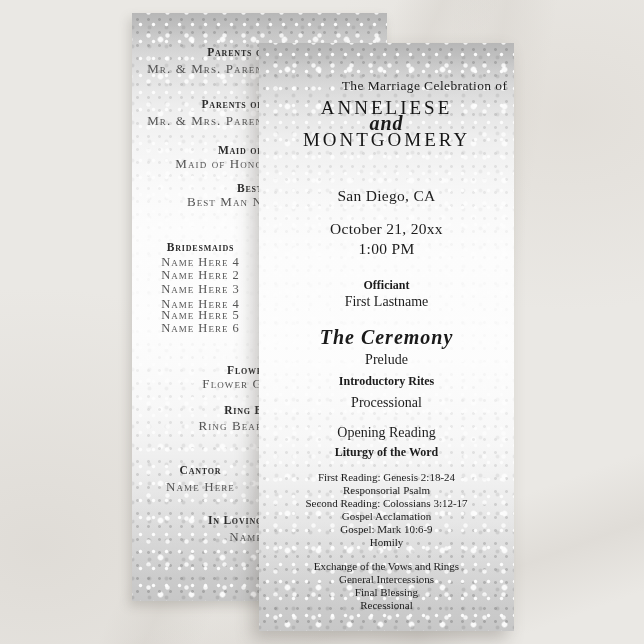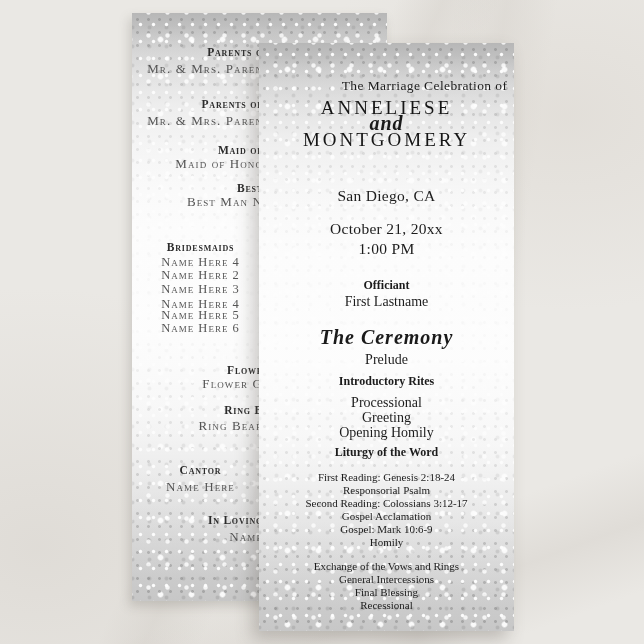--- a/index.html
+++ b/index.html
@@ -128,22 +128,21 @@
     <div class="fline fl-venue" style="top:196px">1:00 PM</div>
 
     <div class="fline fl-bold" style="top:233px">Officiant</div>
     <div class="fline fl-script" style="top:281px">The Ceremony</div>
 
     <div class="fline fl-reg" style="top:250px">First Lastname</div>
     <div class="fline fl-reg" style="top:308px">Prelude</div>
     <div class="fline fl-bold" style="top:329px">Introductory Rites</div>
 
     <div class="fline fl-reg" style="top:351px">Processional</div>
-    <div class="fline fl-reg" style="top:366px">Greeting</div>
-    <div class="fline fl-reg" style="top:381px">Opening Homily</div>
+    <div class="fline fl-reg" style="top:381px">Opening Reading</div>
 
     <div class="fline fl-bold" style="top:400px">Liturgy of the Word</div>
 
     <div class="fline fl-small" style="top:427px">First Reading: Genesis 2:18-24</div>
     <div class="fline fl-small" style="top:440px">Responsorial Psalm</div>
     <div class="fline fl-small" style="top:453px">Second Reading: Colossians 3:12-17</div>
     <div class="fline fl-small" style="top:466px">Gospel Acclamation</div>
     <div class="fline fl-small" style="top:479px">Gospel: Mark 10:6-9</div>
     <div class="fline fl-small" style="top:492px">Homily</div>
 

